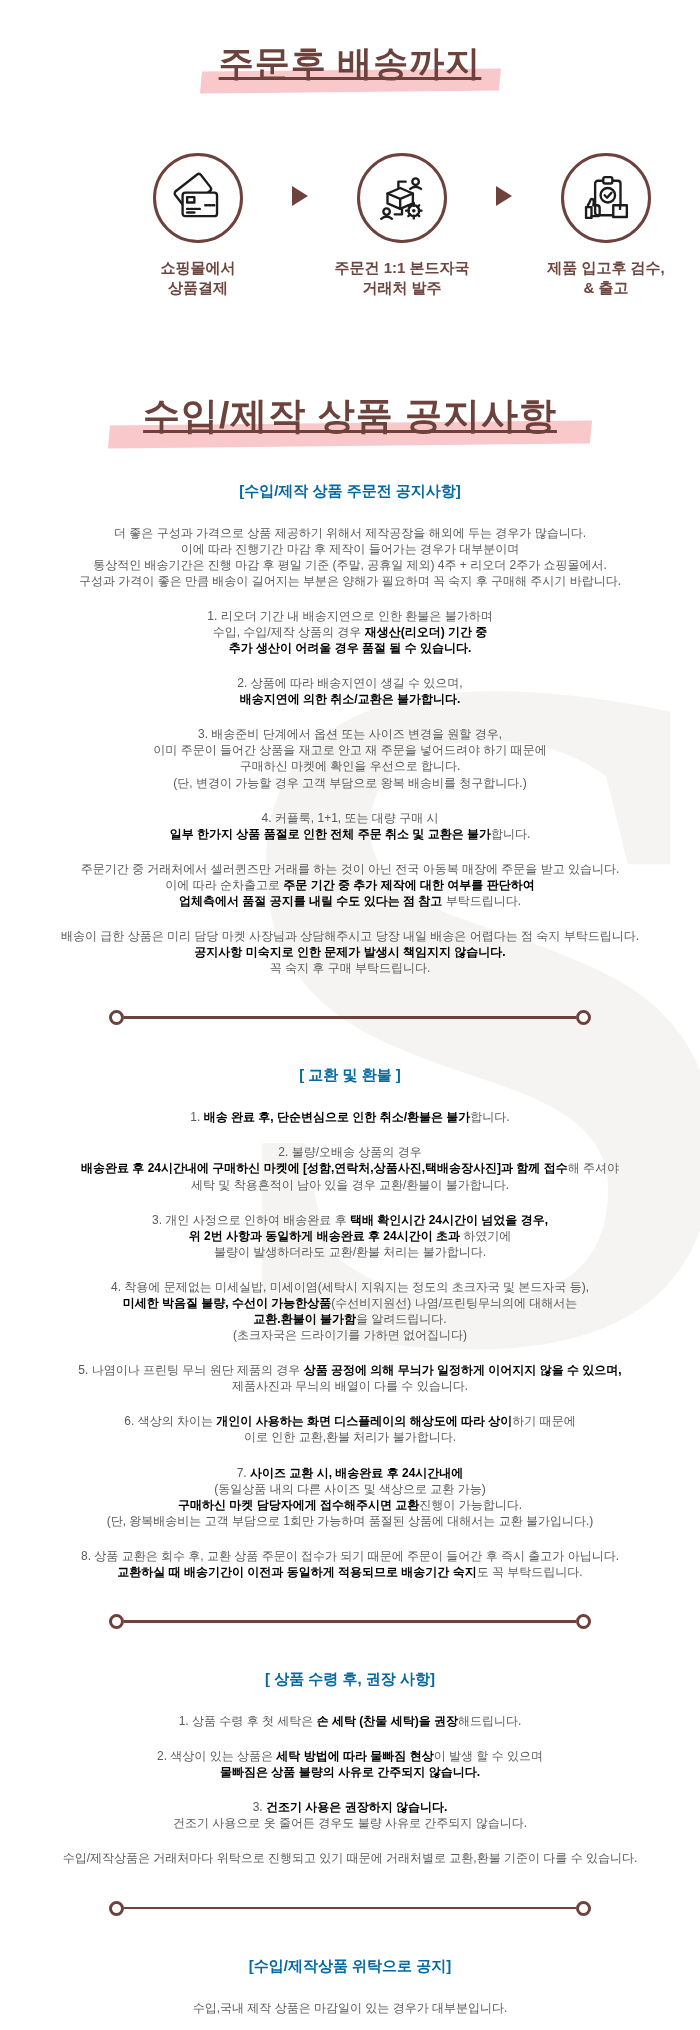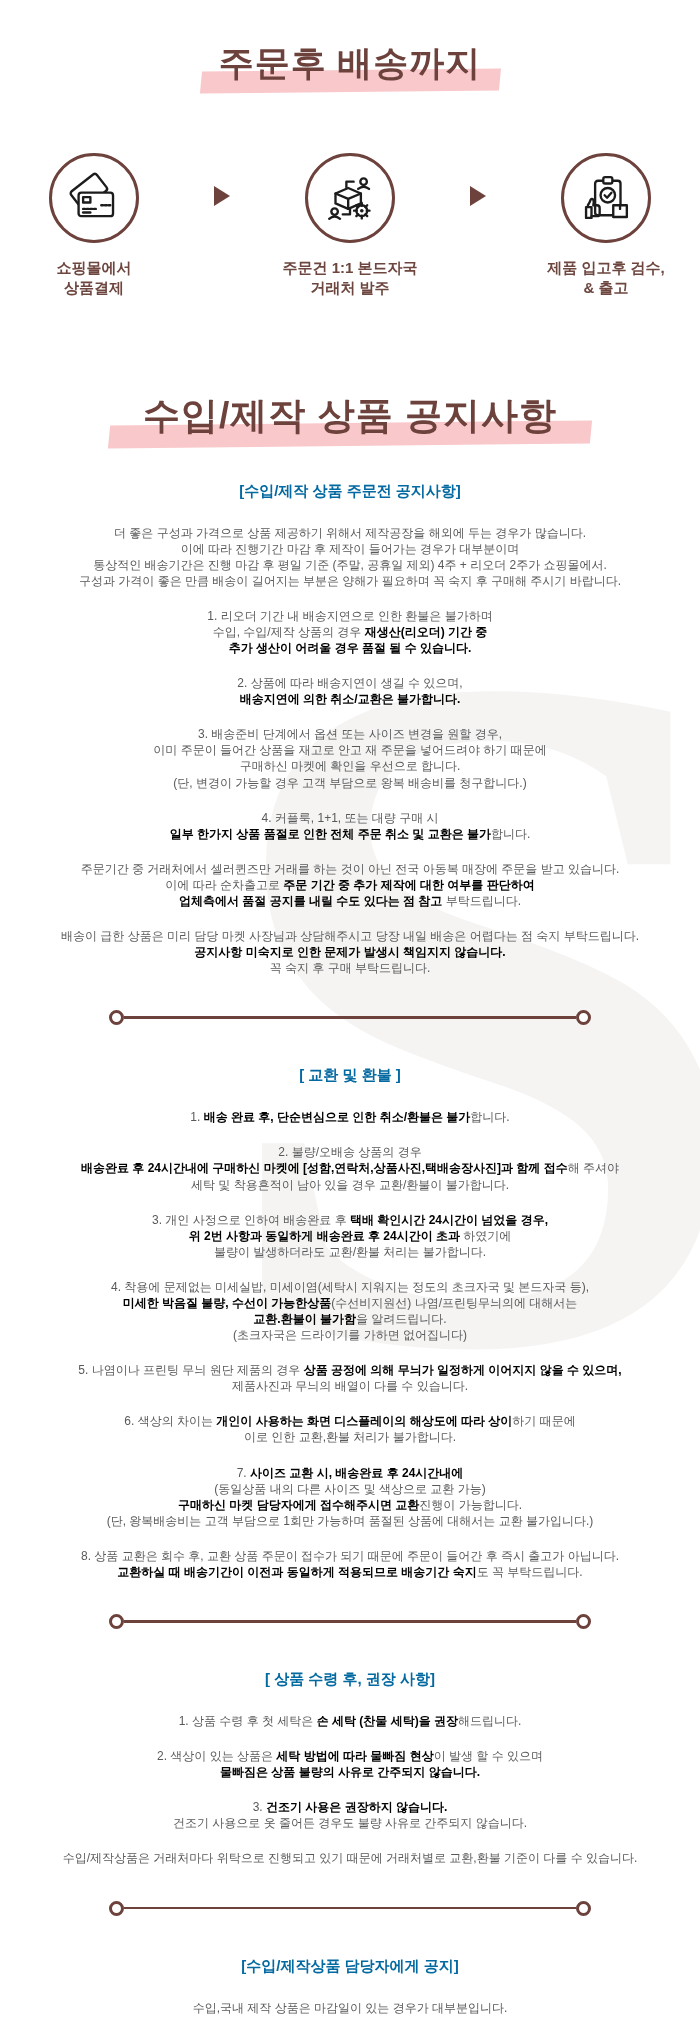--- a/index.html
+++ b/index.html
@@ -28,38 +28,39 @@
   
   .big-title-wrap{text-align:center;}
   .big-title{
     position:relative;
     display:inline-block;
     font-weight:bold;
     color:#6d423c;
     letter-spacing:1px;
     z-index:0;
     white-space:nowrap;
+    text-decoration:underline;
   }
   .big-title::after{
     content:"";
     position:absolute;
     left:-18px;right:-18px;
     bottom:-5px;
     height:0.62em;
     background:#f9c8ca;
     z-index:-1;
     transform:rotate(-0.6deg) skewX(-6deg);
   }
   .title-1{font-size:35px;margin-top:40px;}
   .title-2{font-size:37px;margin-top:92px;}
   .title-2 .big-title::after{left:-34px;right:-34px;}
   
   .flow{
     display:flex;
-    justify-content:space-between;
+    justify-content:flex-end;
     align-items:flex-start;
     margin-top:66px;
   }
   .flow-step{width:188px;text-align:center;}
   .flow-circle{
     width:84px;height:84px;
     margin:0 auto;
     border:3px solid #6d423c;
     border-radius:50%;
     background:#fff;
@@ -293,19 +294,19 @@
           <div class="line"><span>건조기 사용으로 옷 줄어든 경우도 불량 사유로 간주되지 않습니다.</span></div>
         </div>
         <div class="block">
           <div class="line"><span>수입/제작상품은 거래처마다 위탁으로 진행되고 있기 때문에 거래처별로 교환,환불 기준이 다를 수 있습니다.</span></div>
         </div>
         <div class="divider">
           <span class="ring"></span>
           <span class="rule"></span>
           <span class="ring"></span>
         </div>
-        <div class="sec-heading">[수입/제작상품 담당자에게 공지]</div>
+        <div class="sec-heading">[수입/제작상품 위탁으로 공지]</div>
         <div class="block">
           <div class="line"><span>수입,국내 제작 상품은 마감일이 있는 경우가 대부분입니다.</span></div>
         </div>
       </div>
   </div>
 </div>
 
 </body></html>

